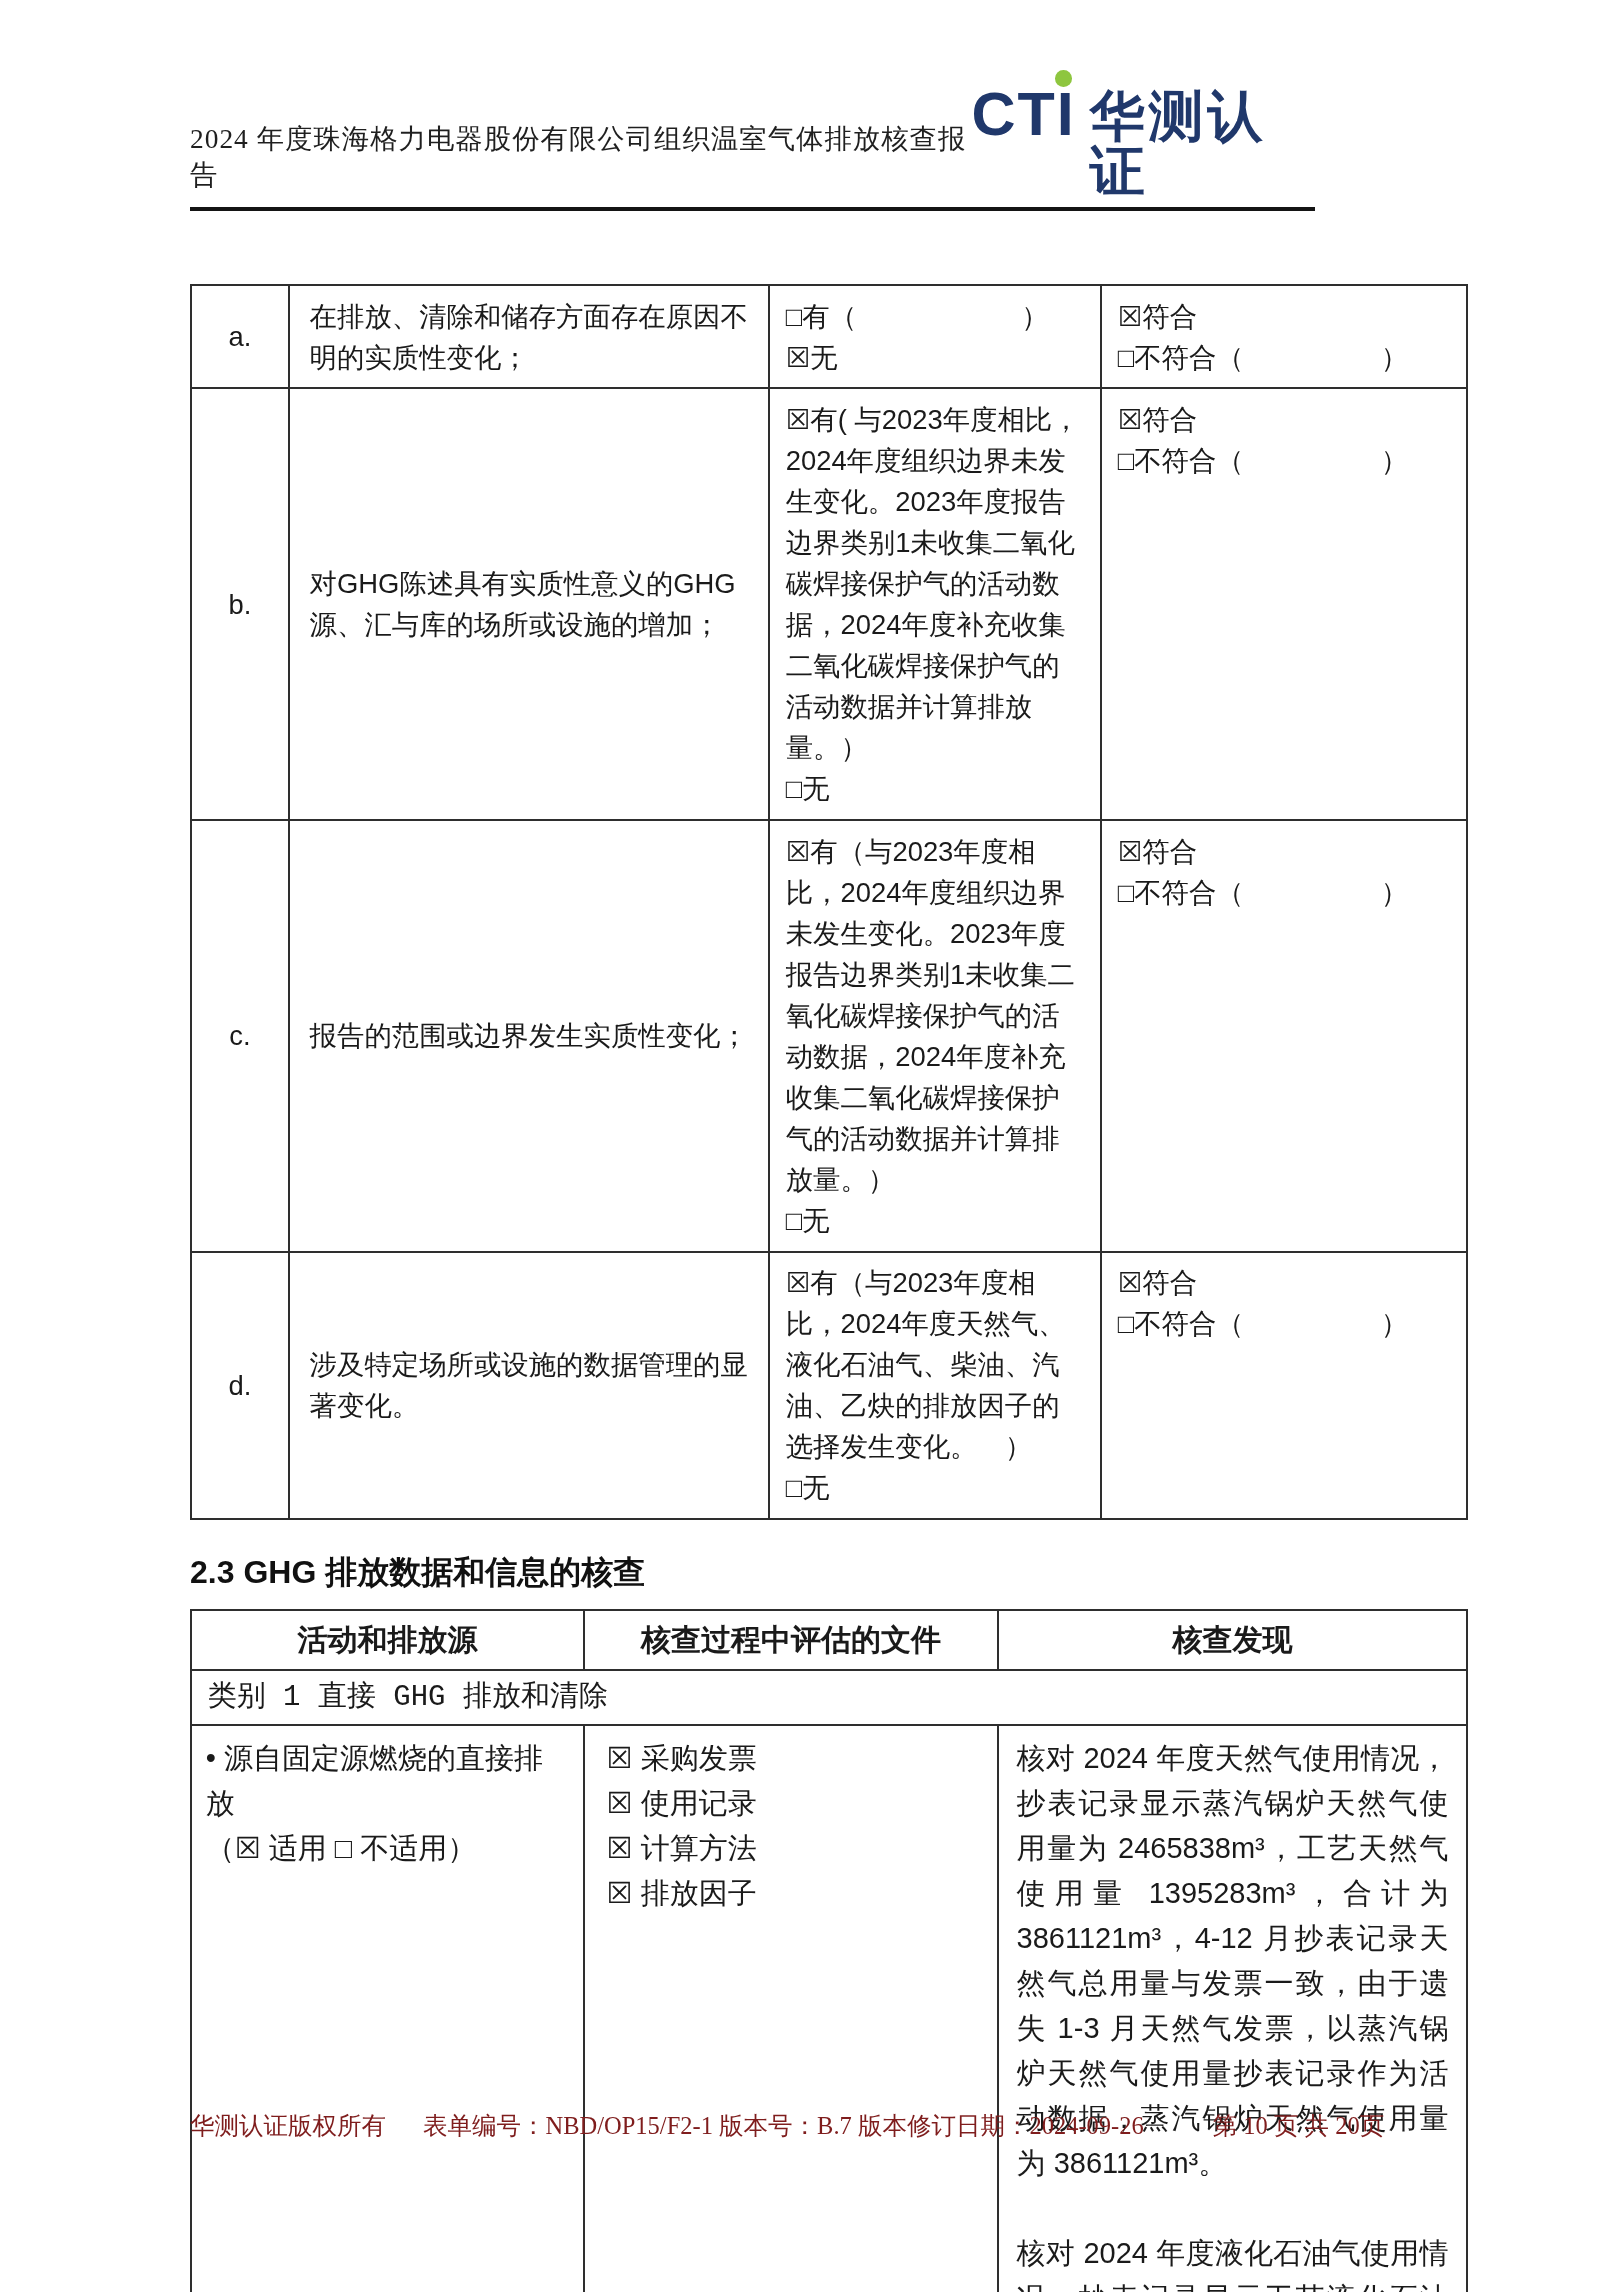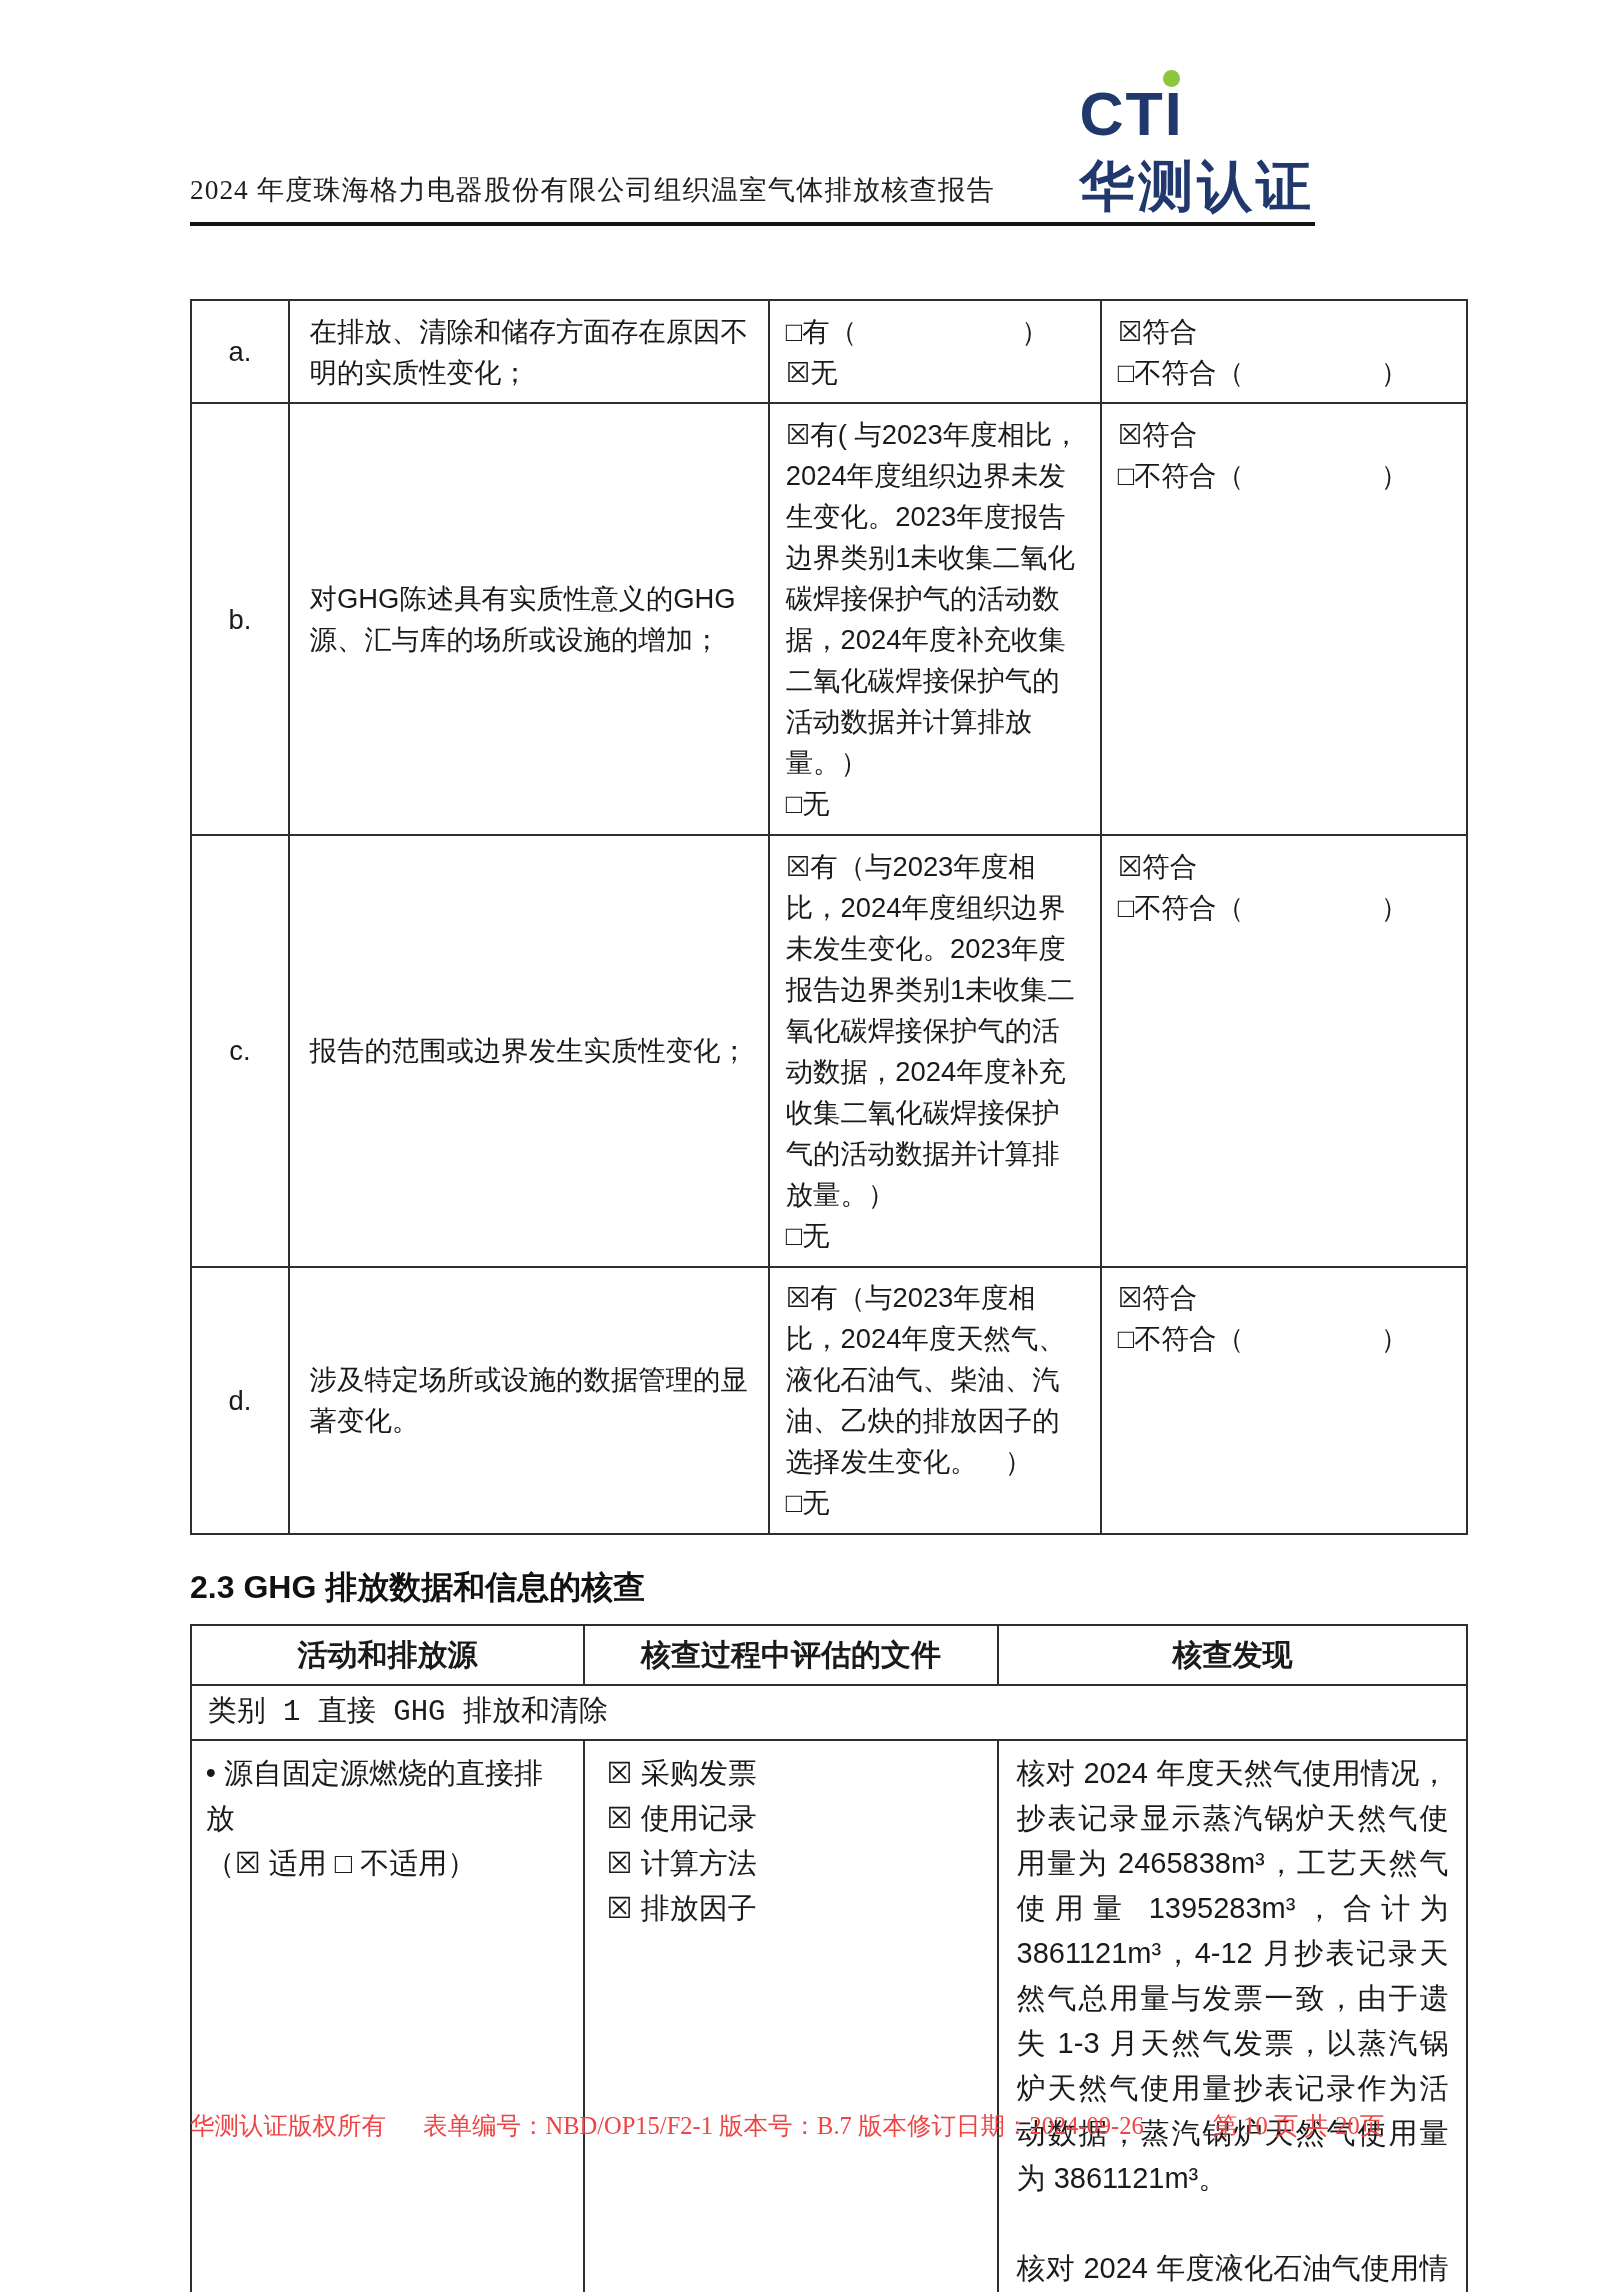--- a/index.html
+++ b/index.html
@@ -17,21 +17,21 @@
   .hdr {
     display: flex; justify-content: space-between; align-items: flex-end;
     padding-bottom: 7.8px;
     border-bottom: 4.9px solid #141414;
   }
   .hdr-title {
     font-family: "Liberation Serif", serif;
     font-size: 27.4px; letter-spacing: 1px; color: #1f1f1f;
     padding-bottom: 5.9px;
   }
-  .logo { display: flex; align-items: baseline; gap: 14px; line-height: 1; flex-direction: column; }
+  .logo { display: flex; align-items: baseline; gap: 14px; line-height: 1; }
   .logo-cti {
     position: relative; font-weight: bold; font-size: 61px;
     color: #20386b; letter-spacing: 2px;
   }
   .logo-dot {
     position: absolute; top: -13.7px; right: 3.9px;
     width: 16.7px; height: 16.7px; border-radius: 50%;
     background: #8ec63f;
   }
   .logo-cn { font-weight: bold; font-size: 55px; color: #20386b; letter-spacing: 3.9px; }
@@ -52,21 +52,21 @@
   .t2 .c-act, .t2 .c-doc, .t2 .c-find {
     vertical-align: top; white-space: pre-line; line-height: 45px;
   }
   .t2 .c-act  { padding: 9.8px 13.7px; }
   .t2 .c-doc  { padding: 9.8px 13.7px 9.8px 21.6px; }
   .t2 .c-find { padding: 9.8px 17.6px; text-align: justify; }
   
   .footer {
     position: absolute; left: 190px; right: 137px; top: 2109px;
     font-family: "Liberation Serif", serif;
-    font-size: 24.5px; color: #ef4444;
+    font-size: 24.5px; color: #7f1d1d;
     display: flex; align-items: baseline; white-space: nowrap;
   }
   .footer .f-form { margin-left: 37px; }
   .footer .f-page { margin-left: 69px; }
 </style>
 </head>
 <body>
 
 <div class="page">
 

